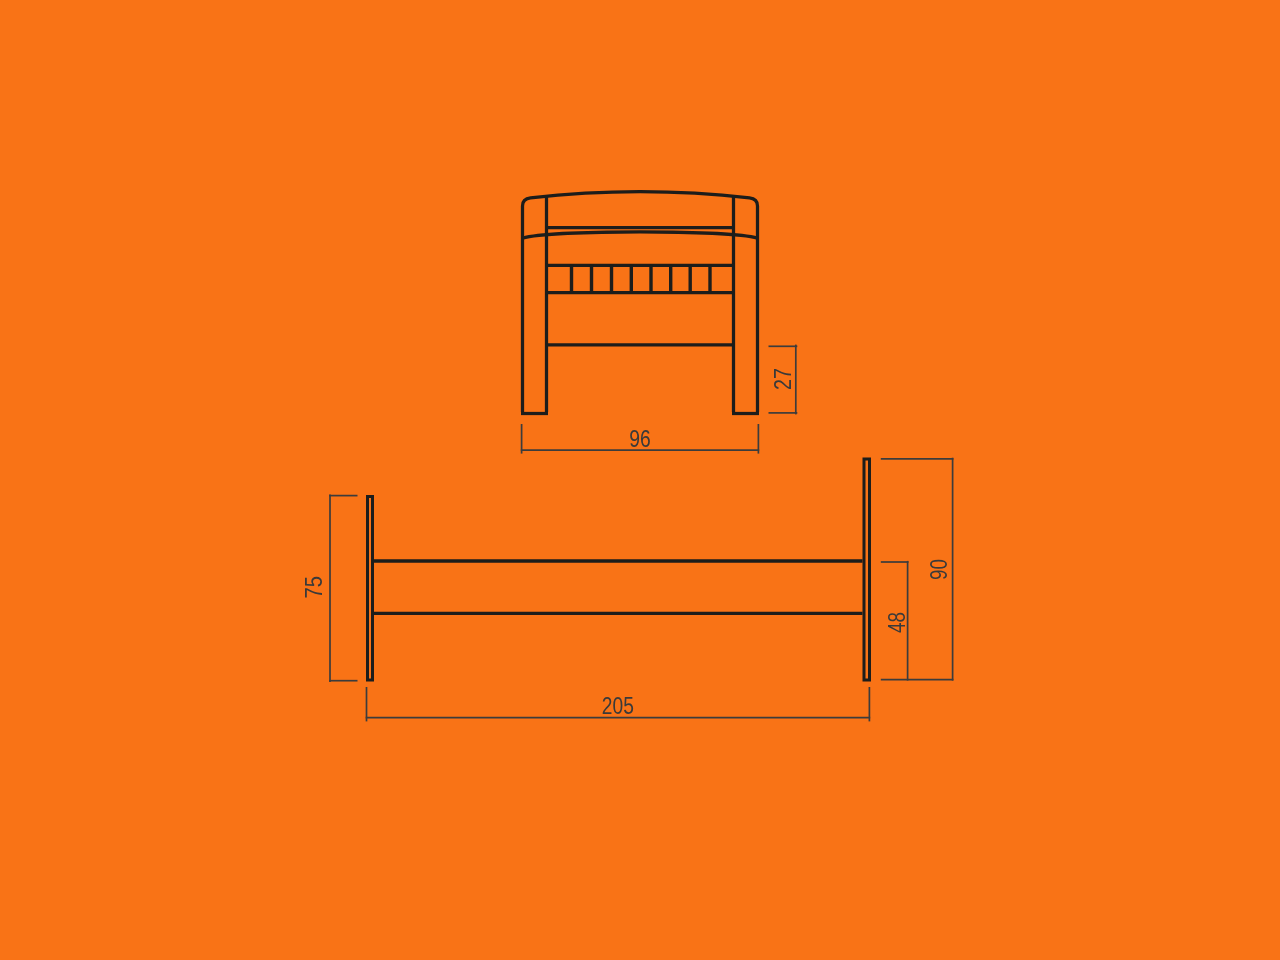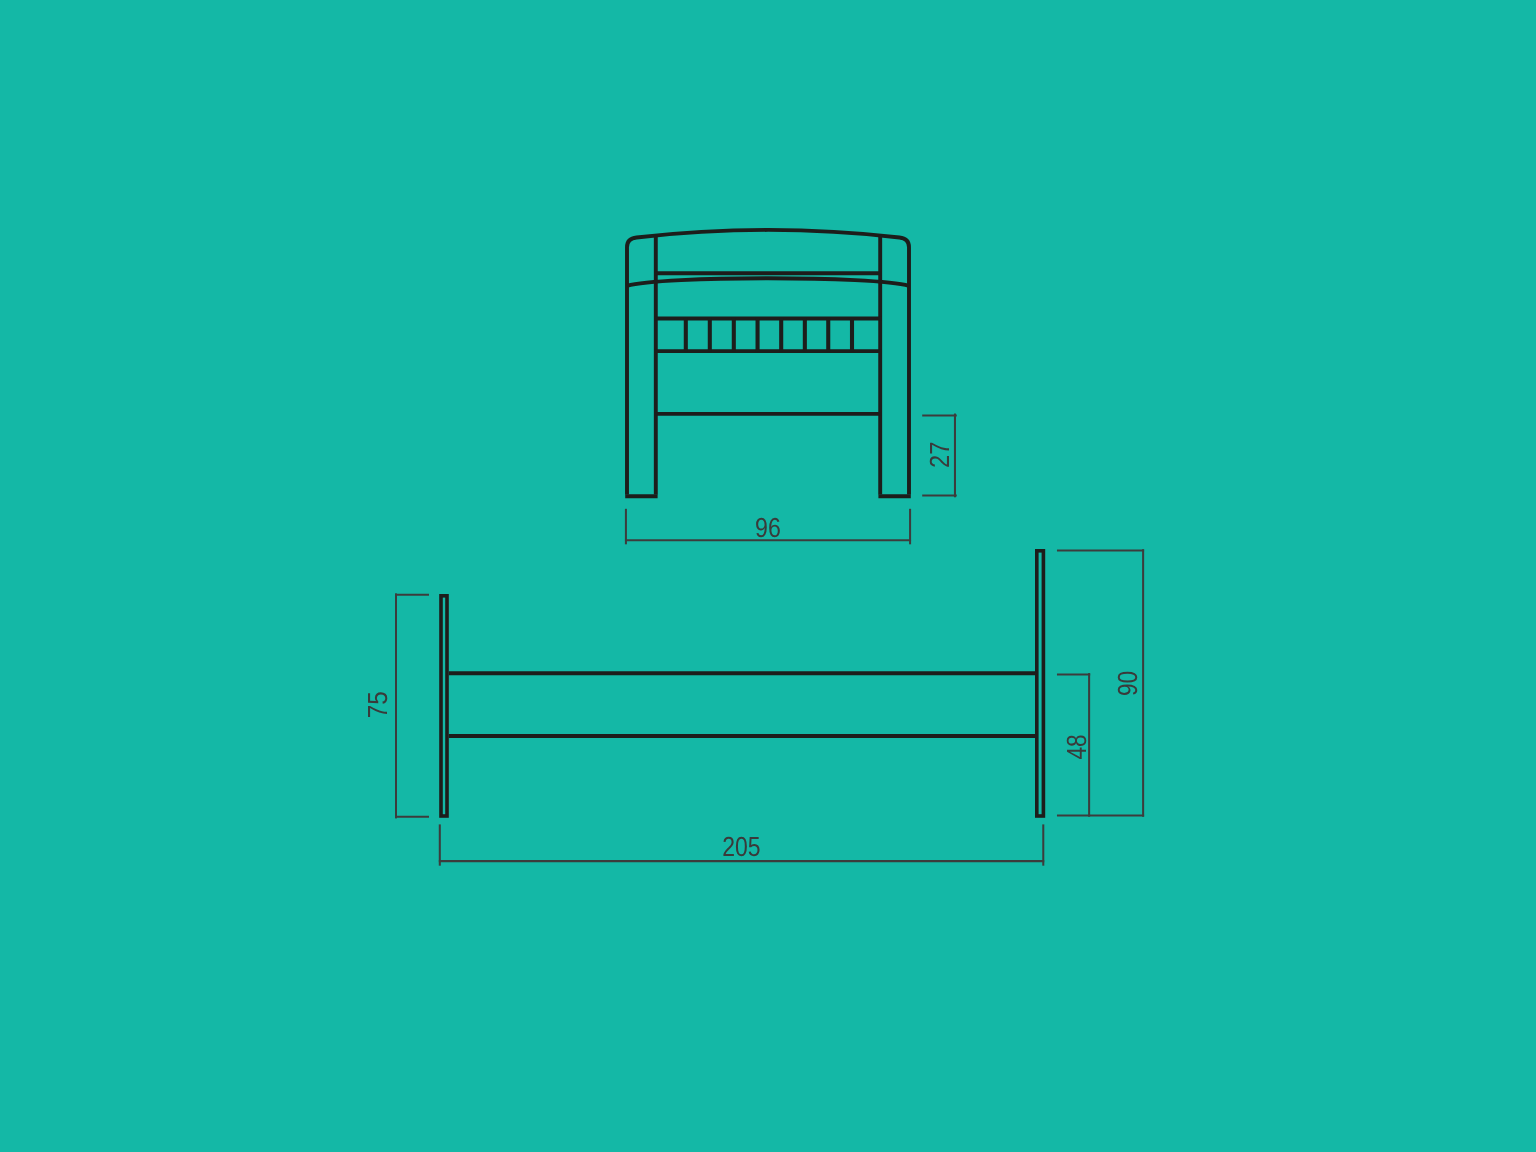--- a/index.html
+++ b/index.html
@@ -1,16 +1,16 @@
 <!DOCTYPE html>
 <html><head>
 <meta charset="utf-8">
 <style>
   html,body{margin:0;padding:0;background:#ffffff;}
-  .wrap{width:1280px;height:960px;position:relative;background:#14b8a6;overflow:hidden;text-decoration:underline;}
+  .wrap{width:1280px;height:960px;position:relative;background:#f97316;overflow:hidden;text-decoration:underline;}
   svg{display:block;}
   text{font-family:"Liberation Sans", sans-serif;fill:#3a3a3a;}
 </style>
 </head>
 <body>
 
 <div class="wrap">
 <svg width="1280" height="960" viewBox="0 0 1280 960" style="will-change:transform;filter:blur(0.38px)">
   <g fill="none" stroke="#1d1d1b" stroke-width="3.25" stroke-linecap="butt">
 

